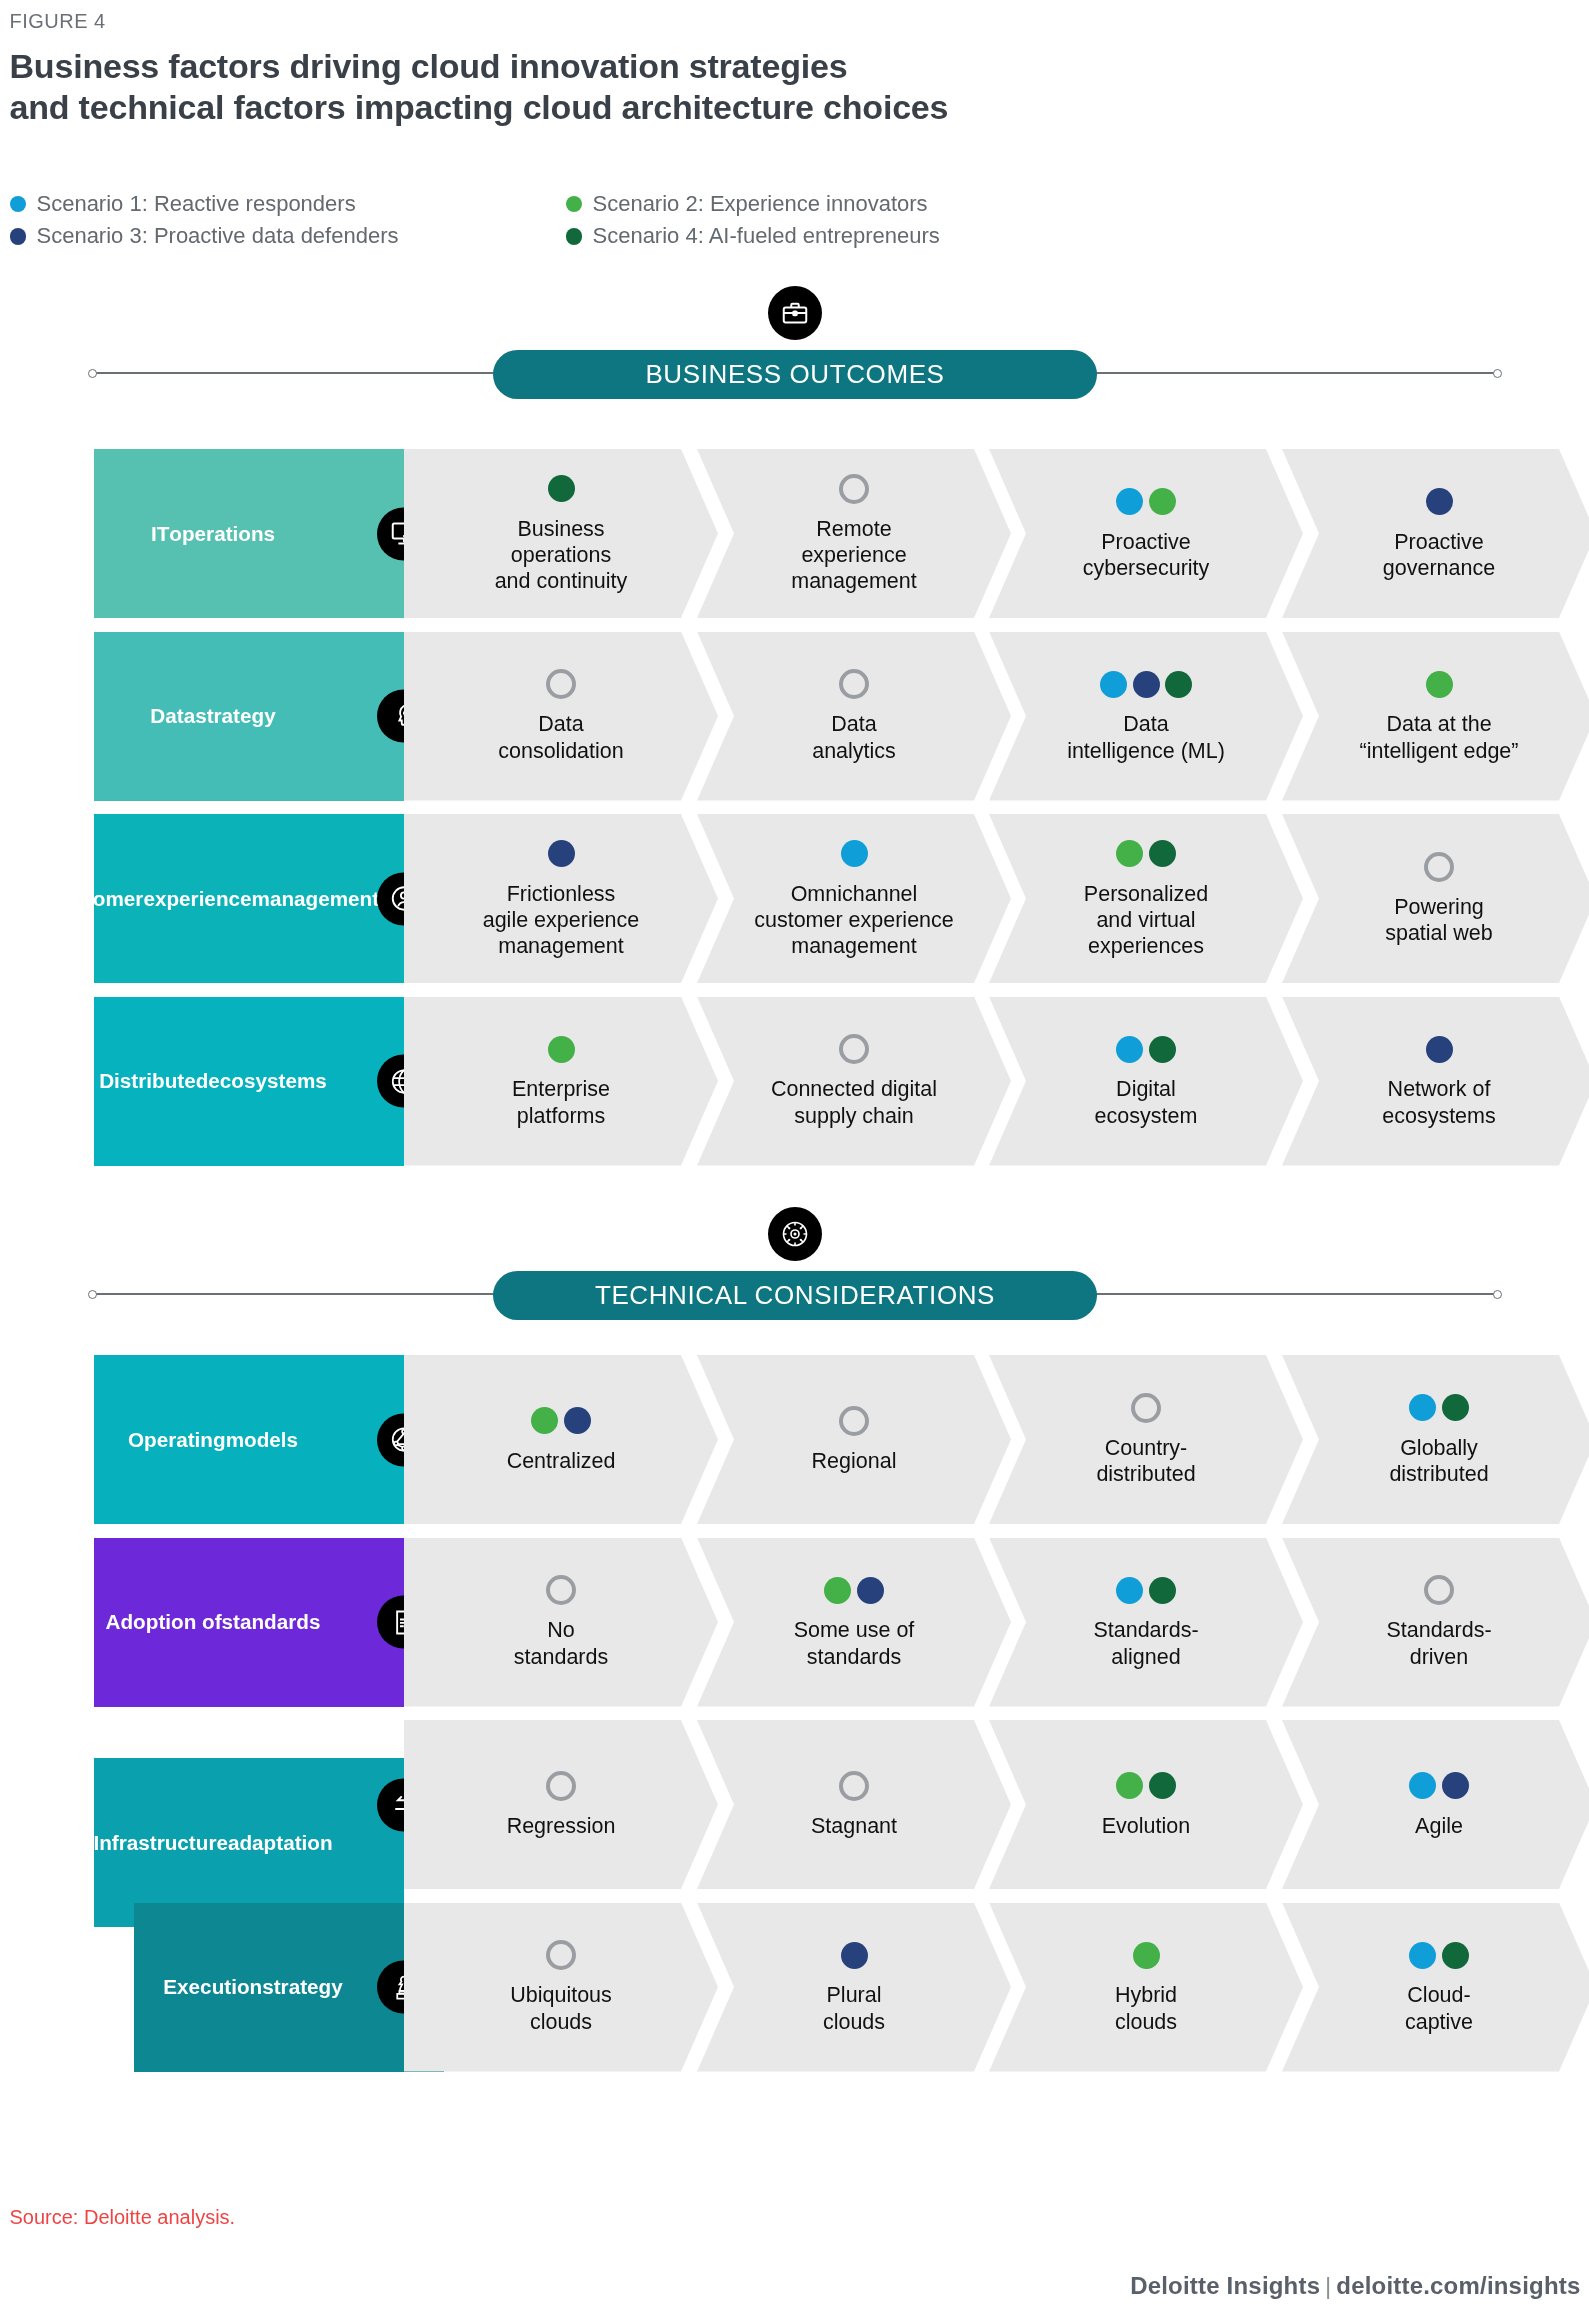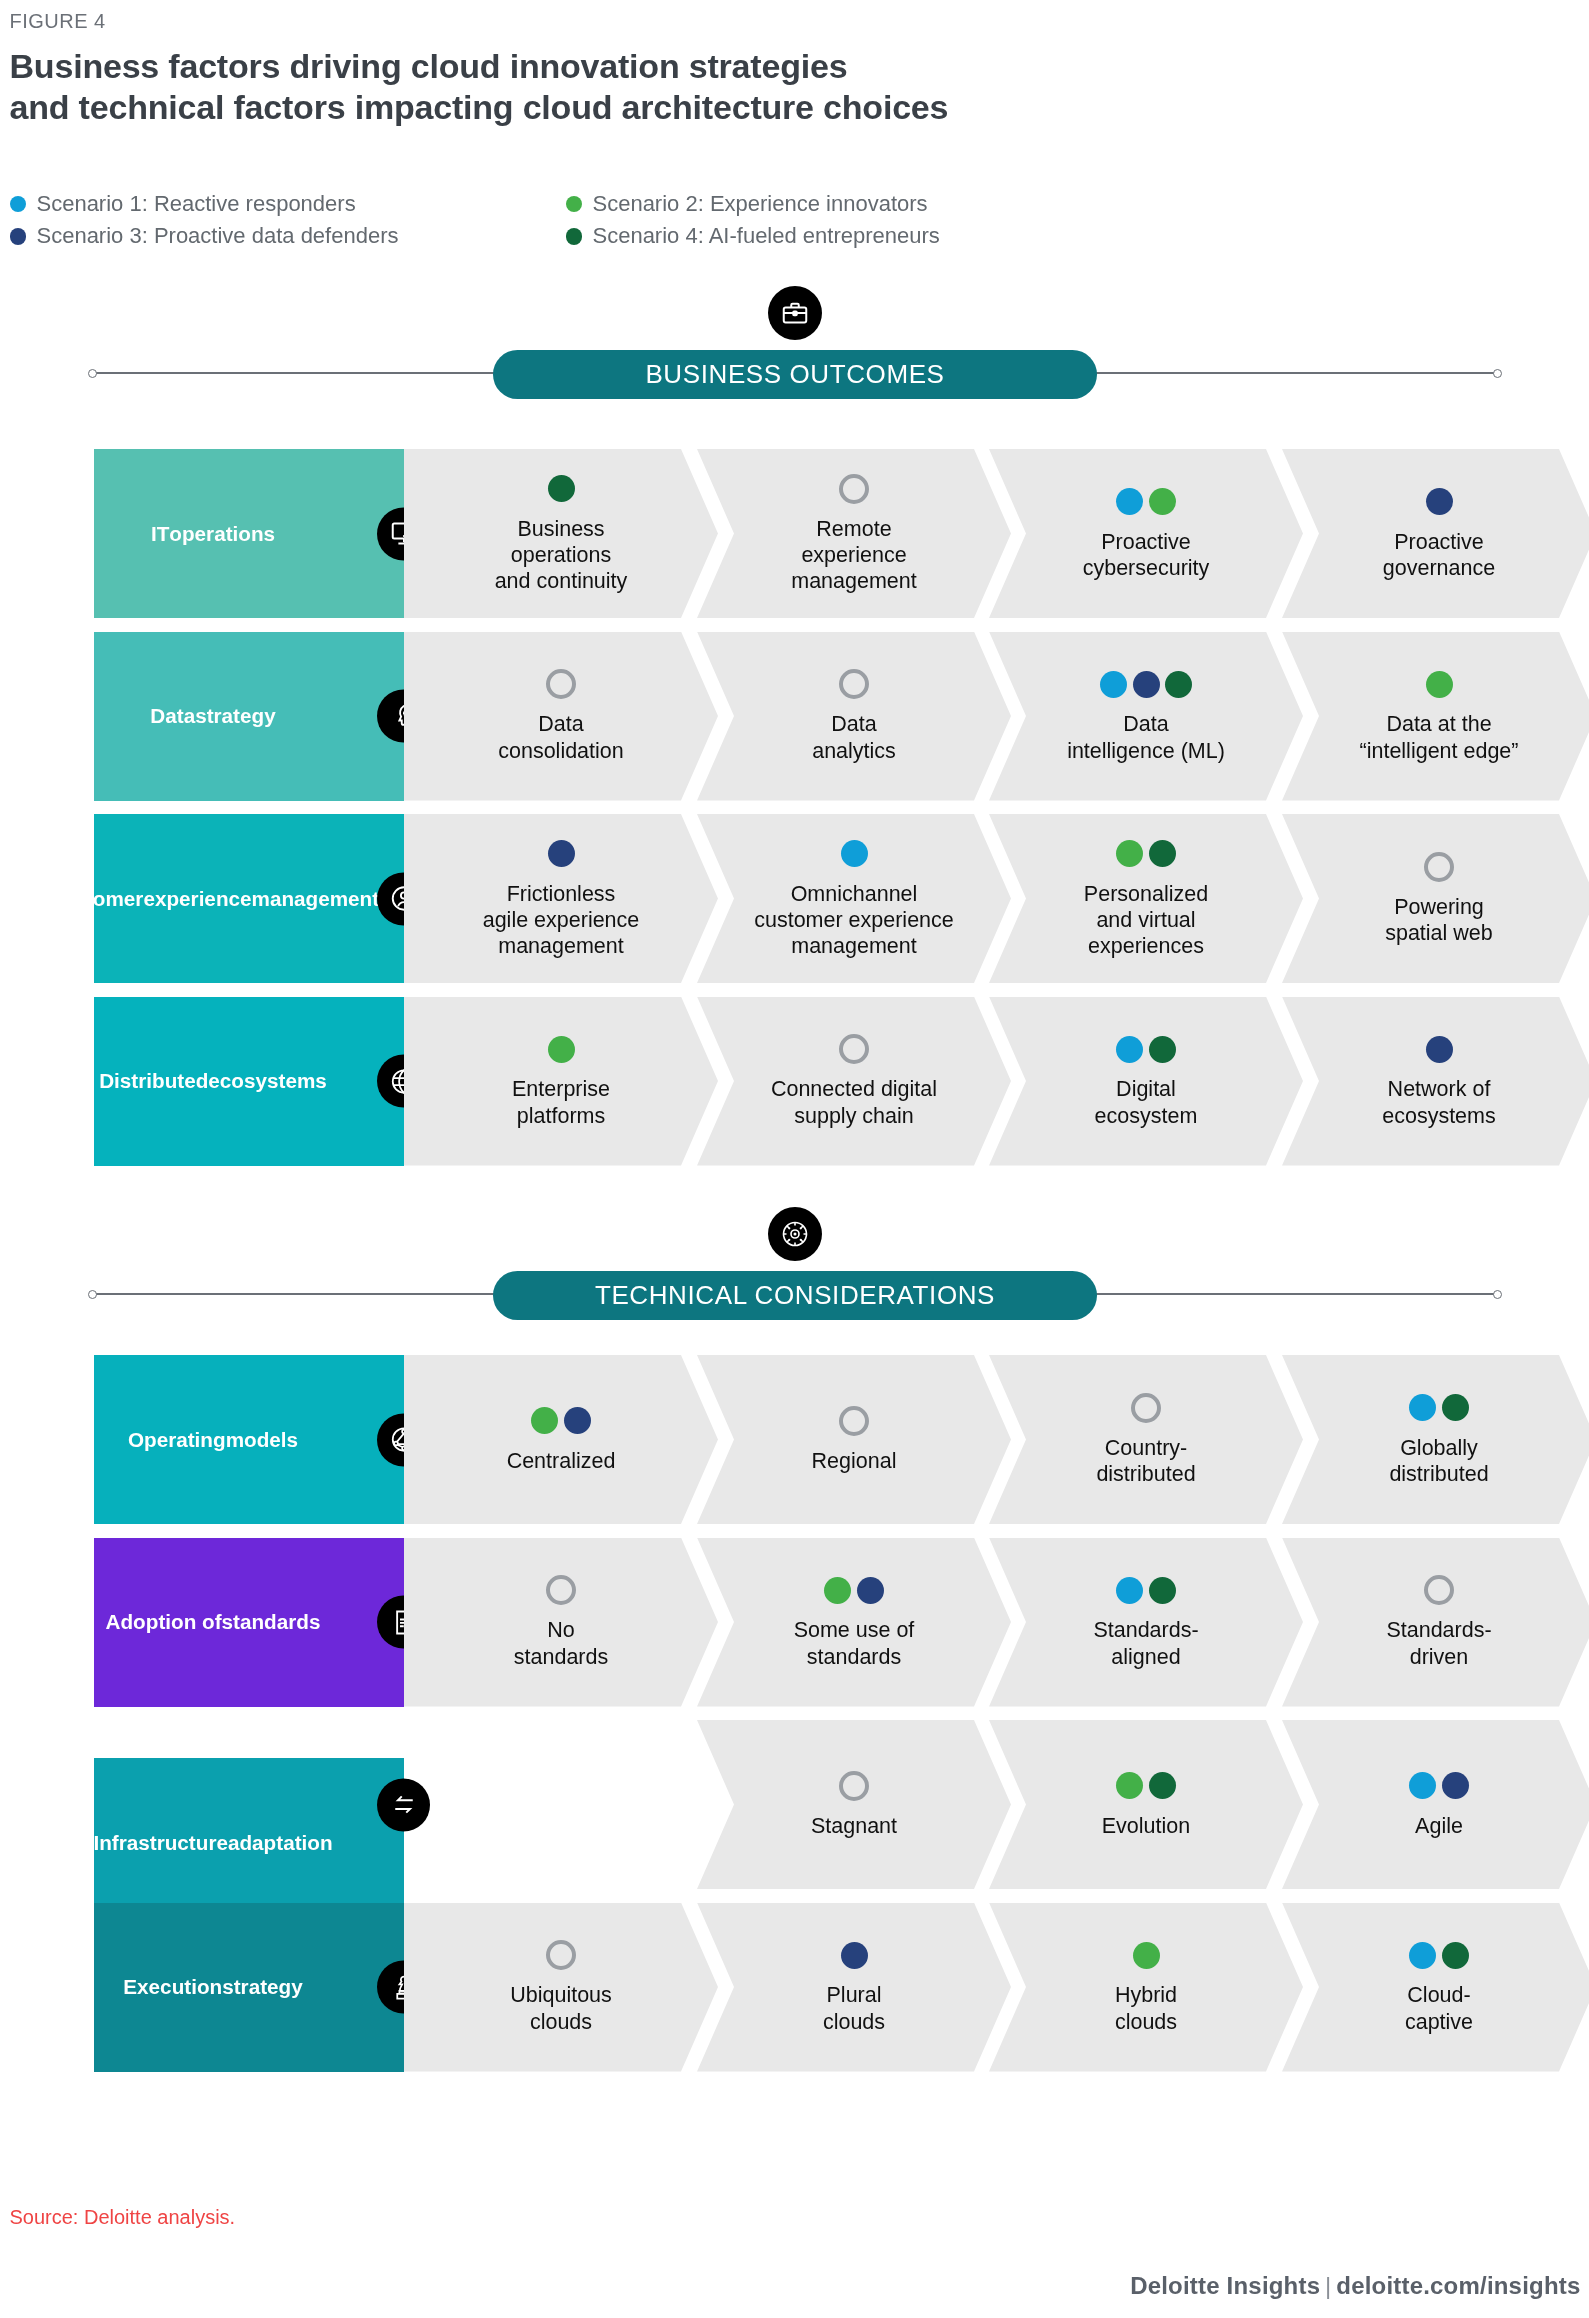--- a/index.html
+++ b/index.html
@@ -599,20 +599,28 @@
               <path d="m15.2 17.3 1 1.1 2-2.2"></path>
             </svg>
           </div>
         </div>
         <div class="row">
           <div class="row-label" style="background: rgb(11, 160, 174); margin-top: 38px;">
             <div>Infrastructure</div>
             <div>adaptation</div>
           </div>
           <div class="arrows">
+            <div class="arrow first" style="left: 0px; width: 314px; z-index: 10;">
+              <div class="dots">
+                <span class="dot empty" style="border-color: rgb(154, 158, 163);"></span>
+              </div>
+              <div class="arrow-label">
+                <div>Regression</div>
+              </div>
+            </div>
             <div class="arrow" style="left: 293px; width: 314px; z-index: 9;">
               <div class="dots">
                 <span class="dot empty" style="border-color: rgb(154, 158, 163);"></span>
               </div>
               <div class="arrow-label">
                 <div>Stagnant</div>
               </div>
             </div>
             <div class="arrow" style="left: 585px; width: 314px; z-index: 8;">
               <div class="dots">
@@ -633,21 +641,21 @@
               </div>
             </div>
           </div>
           <div class="row-icon">
             <svg viewBox="0 0 24 24" fill="none" stroke="#fff" stroke-width="1.6">
               <path d="M19 8.5H7.2l3-3M5 15.5h11.8l-3 3"></path>
             </svg>
           </div>
         </div>
         <div class="row">
-          <div class="row-label" style="background: rgb(13, 135, 146);">
+          <div class="row-label" style="background: rgb(13, 135, 146); margin-left: 40px;">
             <div>Execution</div>
             <div>strategy</div>
           </div>
           <div class="arrows">
             <div class="arrow first" style="left: 0px; width: 314px; z-index: 10;">
               <div class="dots">
                 <span class="dot empty" style="border-color: rgb(154, 158, 163);"></span>
               </div>
               <div class="arrow-label">
                 <div>Ubiquitous</div>

